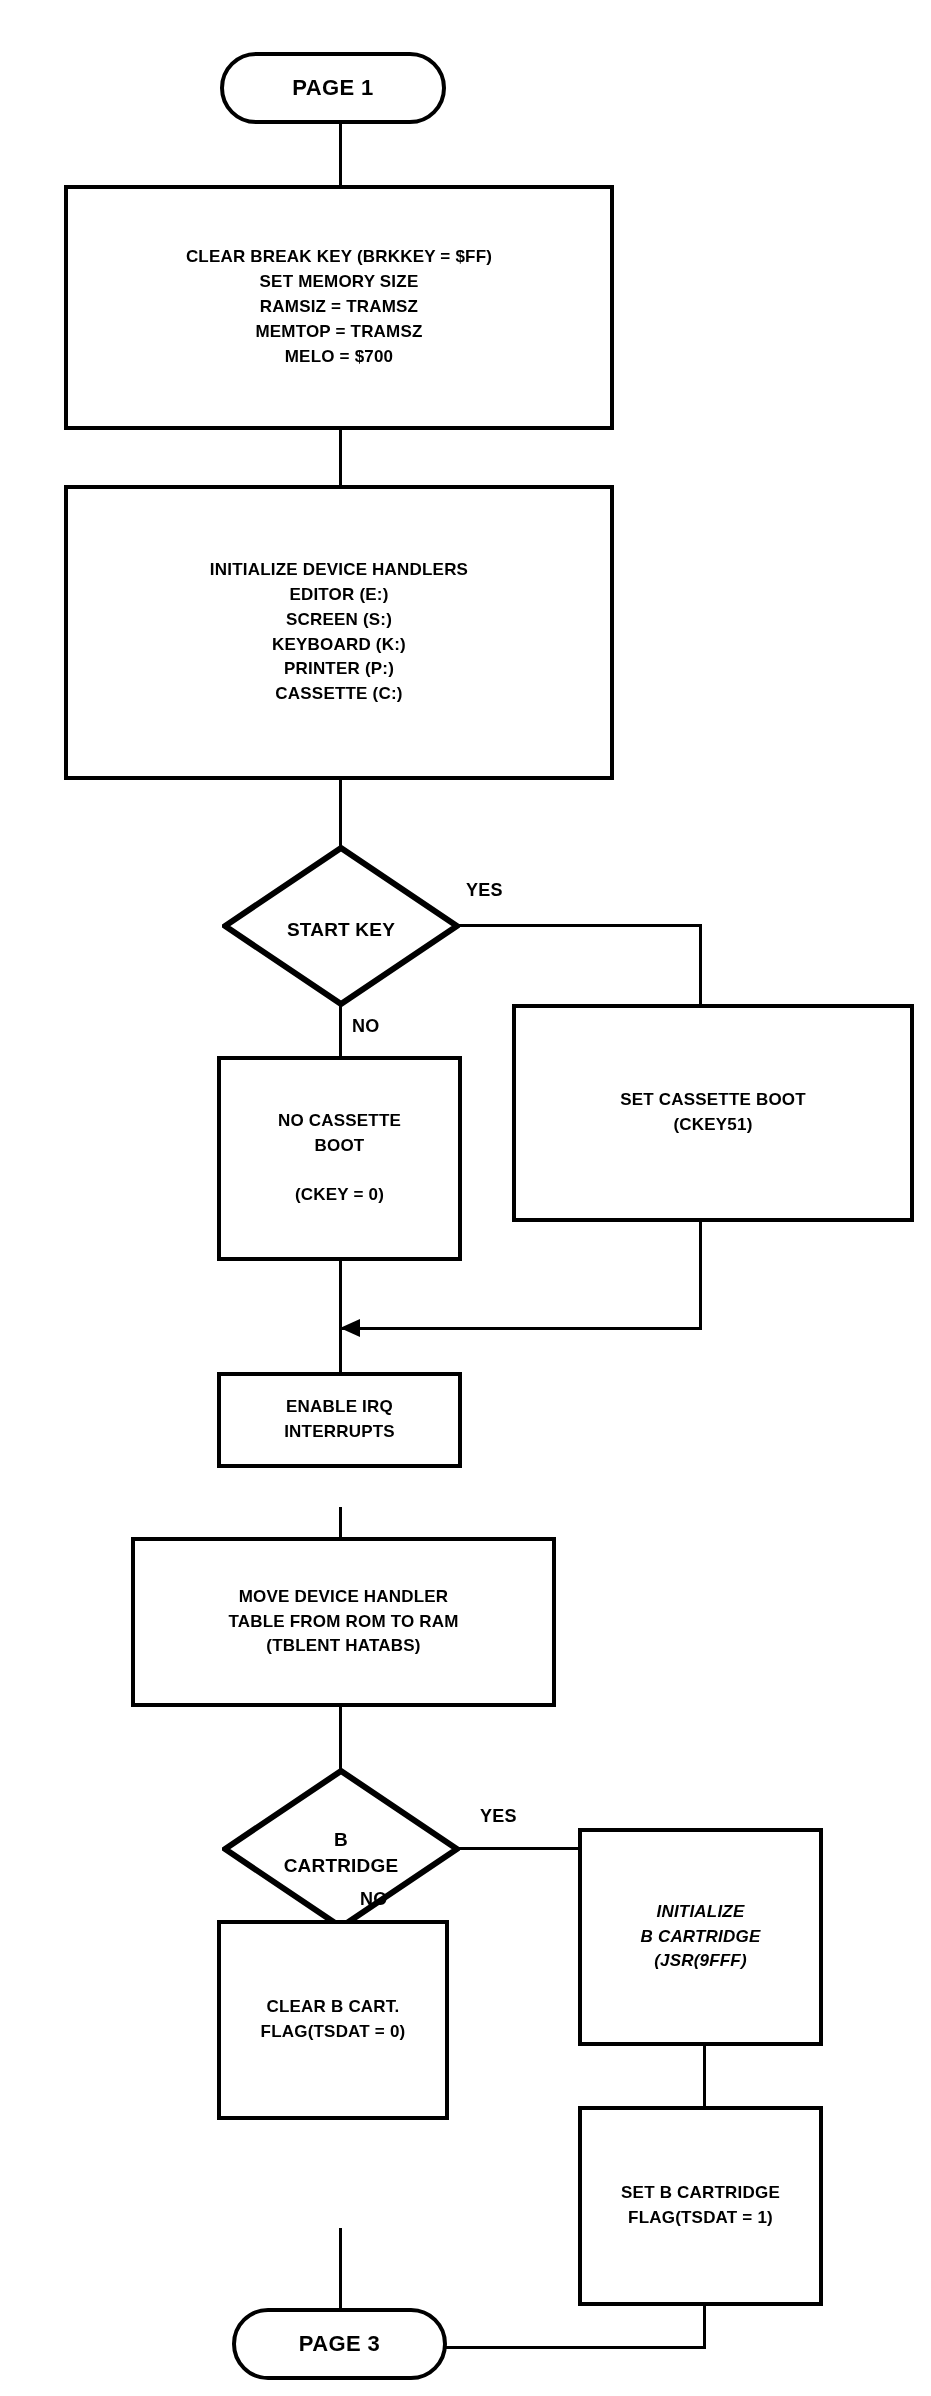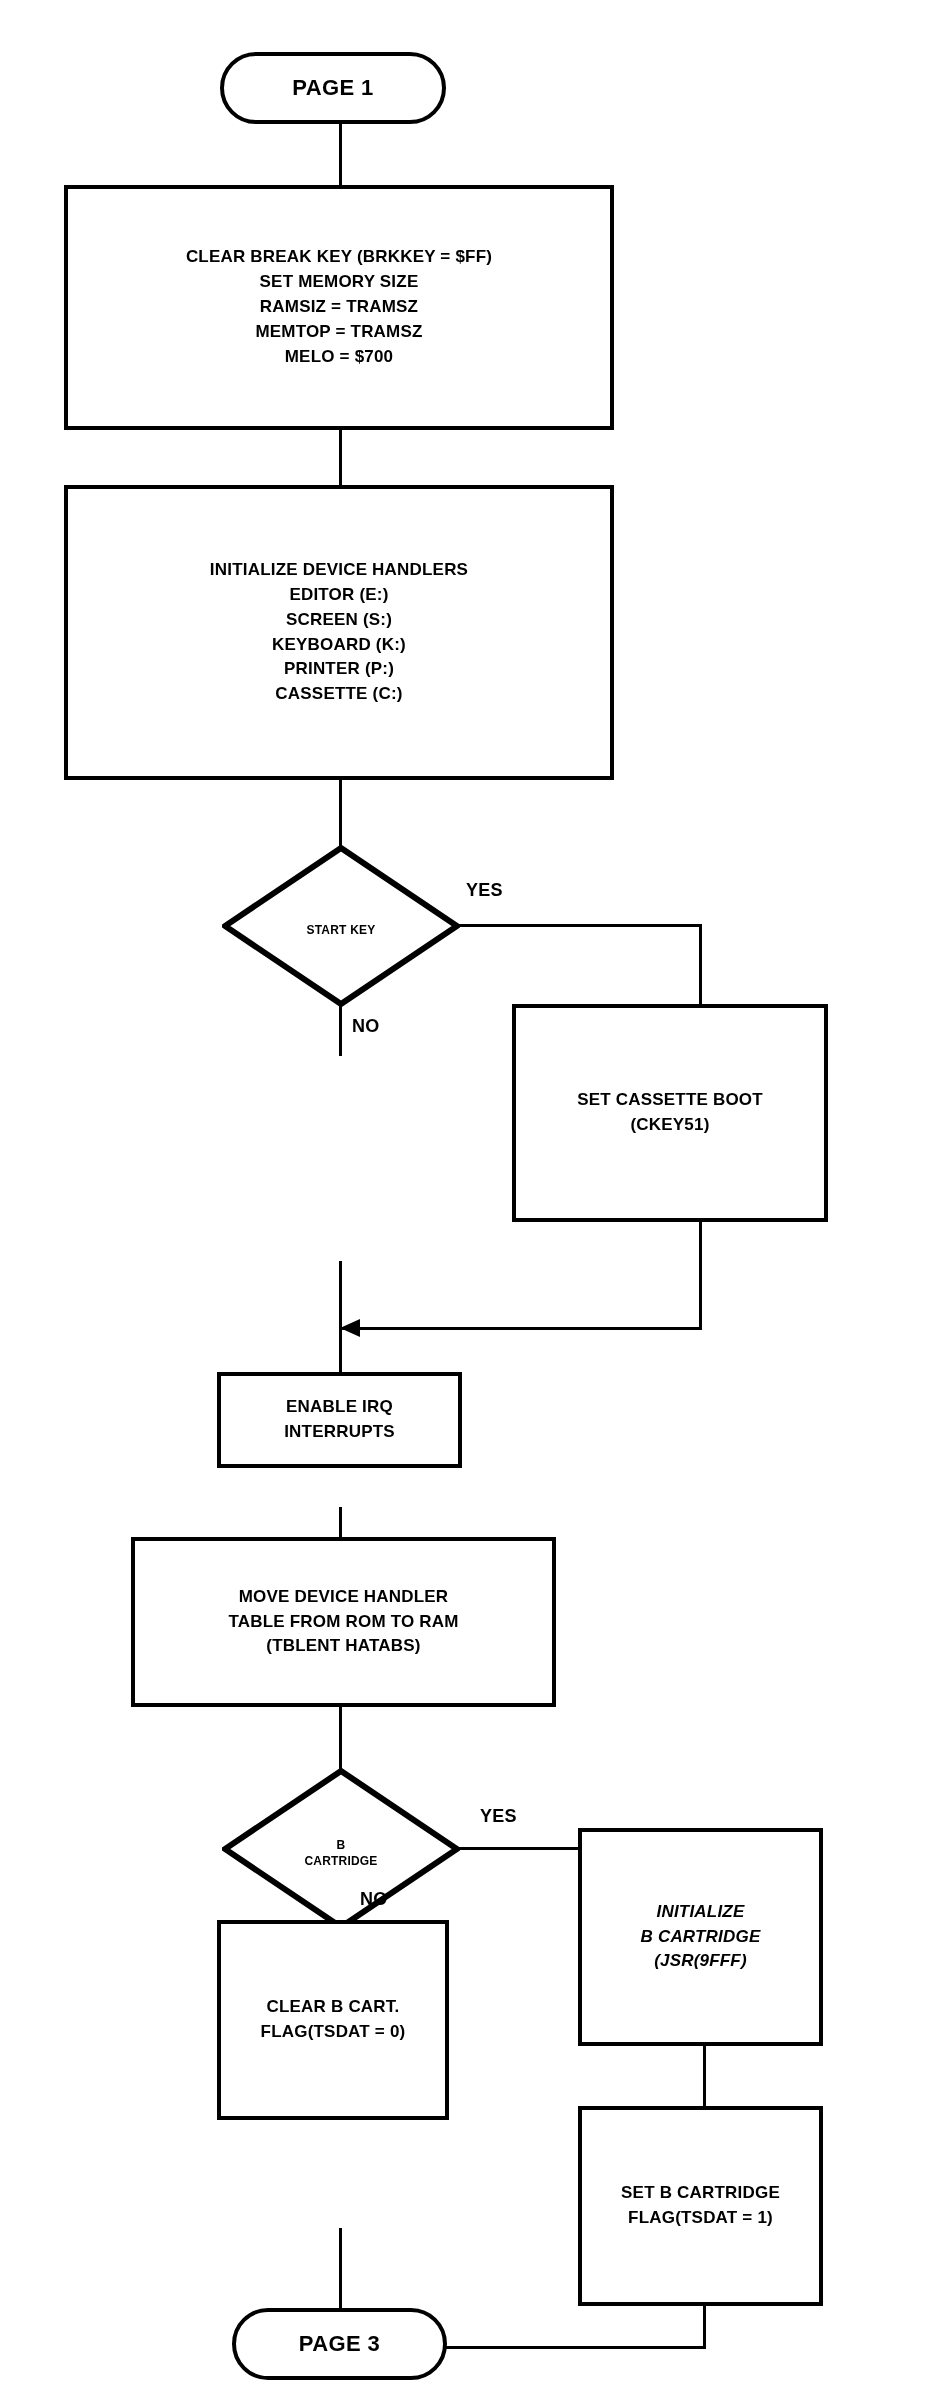--- a/index.html
+++ b/index.html
@@ -49,21 +49,21 @@
     background:transparent;
   }
   .diamond .shape{
     position:absolute;
     left:0;top:0;width:100%;height:100%;
   }
   .diamond .shape svg{display:block;width:100%;height:100%;}
   .diamond .txt{
     position:relative;
     z-index:2;
-    font-size:12px;
+    font-size:19px;
     font-weight:700;
     line-height:1.35;
     white-space:pre-line;
     letter-spacing:.2px;
     margin-top:8px;
   }
 
   
   .vline{position:absolute;background:#000;width:3px;}
   .hline{position:absolute;background:#000;height:3px;}
@@ -124,25 +124,31 @@
     <span class="txt">START KEY</span>
   </div>
 
   <div class="edge-label" style="left:466px;top:880px;">YES</div>
   <div class="hline" style="left:456px;top:924px;width:246px;"></div>
   <div class="vline" style="left:699px;top:924px;height:80px;"></div>
 
   <div class="edge-label" style="left:352px;top:1016px;">NO</div>
   <div class="vline" style="left:339px;top:1004px;height:52px;"></div>
 
-  <div class="box node" style="left:512px;top:1004px;width:316px;height:218px;">
+  <div class="box node" style="left:512px;top:1004px;width:402px;height:218px;">
     <span class="txt">SET CASSETTE BOOT
 (CKEY51)</span>
   </div>
 
+  <div class="box node" style="left:217px;top:1056px;width:245px;height:205px;">
+    <span class="txt">NO CASSETTE
+BOOT
+
+(CKEY = 0)</span>
+  </div>
 
   <div class="vline" style="left:699px;top:1222px;height:106px;"></div>
   <div class="hline" style="left:341px;top:1327px;width:361px;"></div>
   <div class="arrowhead" style="left:340px;top:1319px;"></div>
 
   <div class="vline" style="left:339px;top:1261px;height:112px;"></div>
 
   <div class="box node" style="left:217px;top:1372px;width:245px;height:96px;">
     <span class="txt">ENABLE IRQ
 INTERRUPTS</span>

